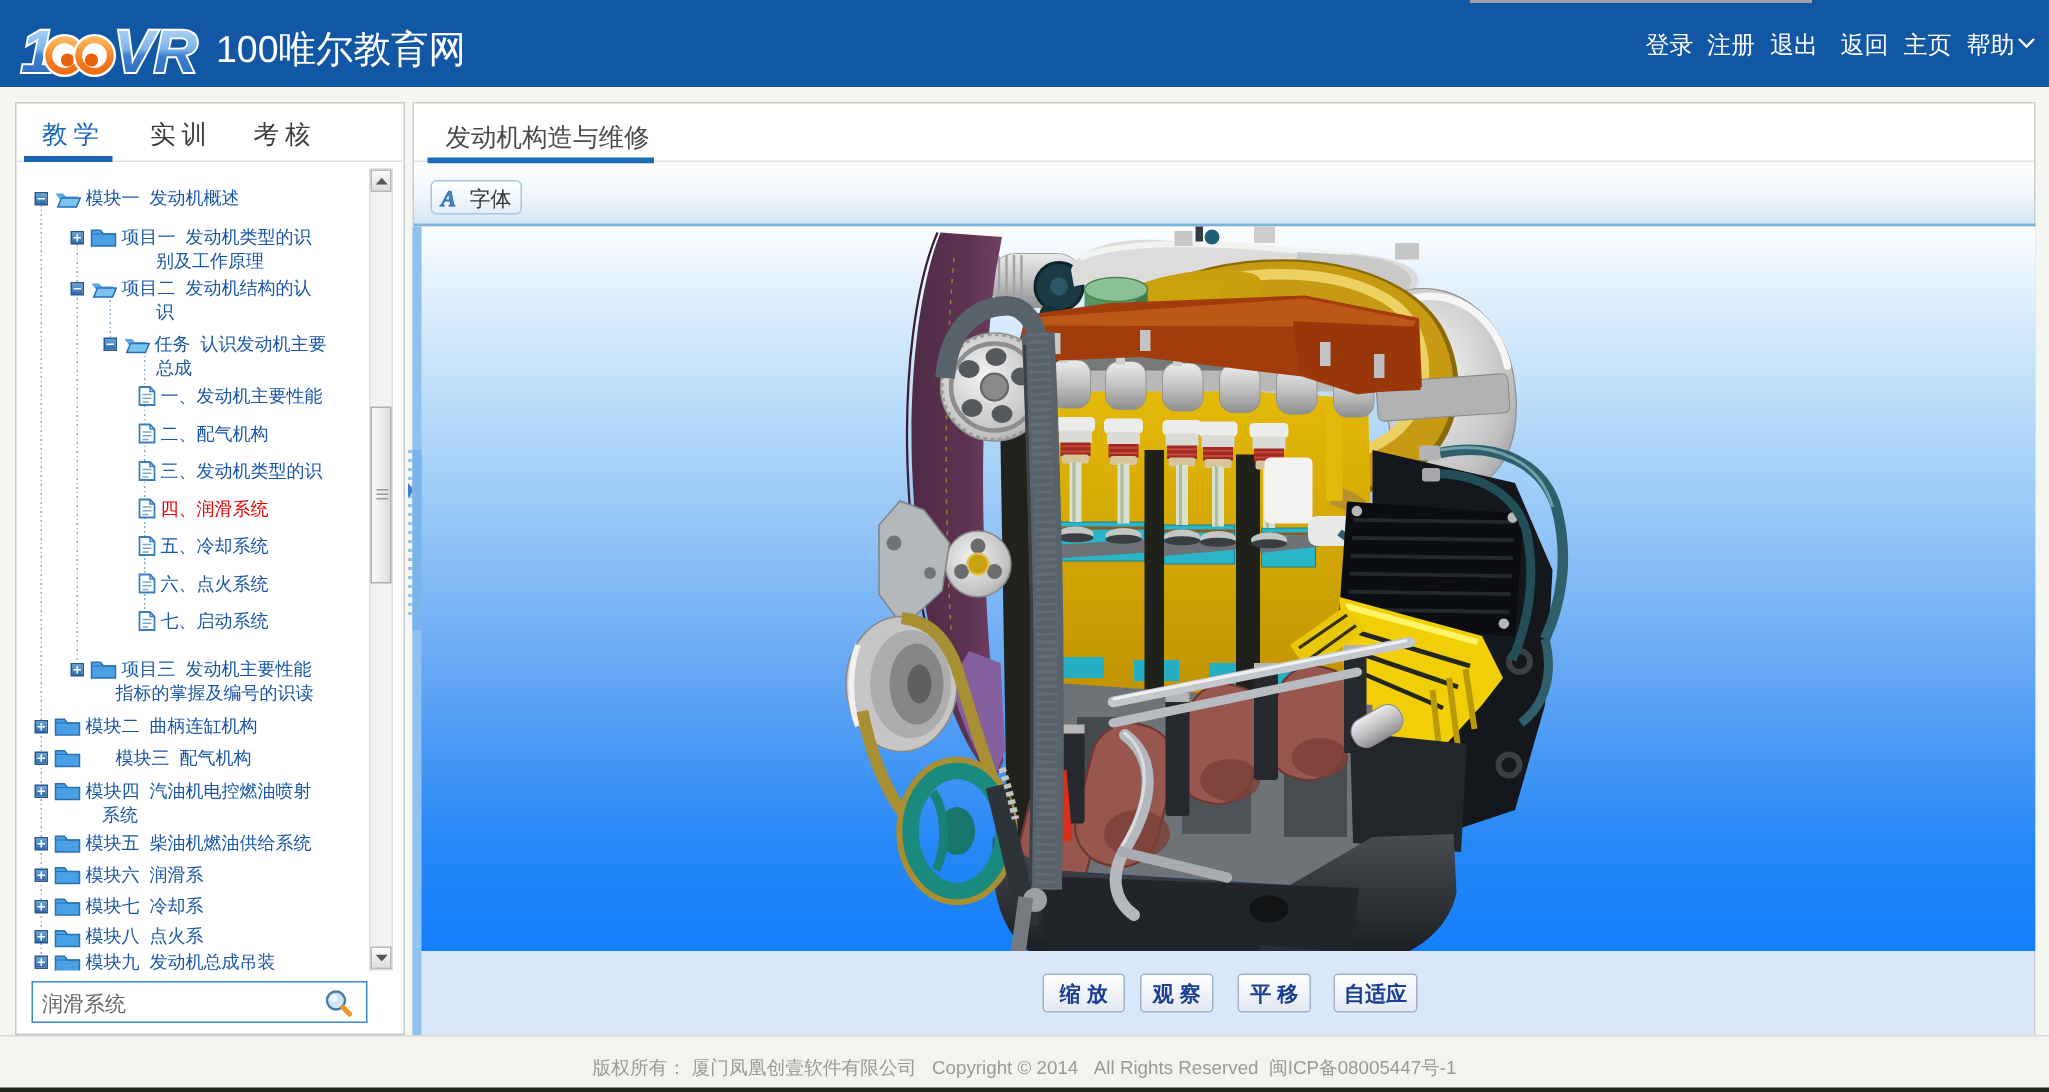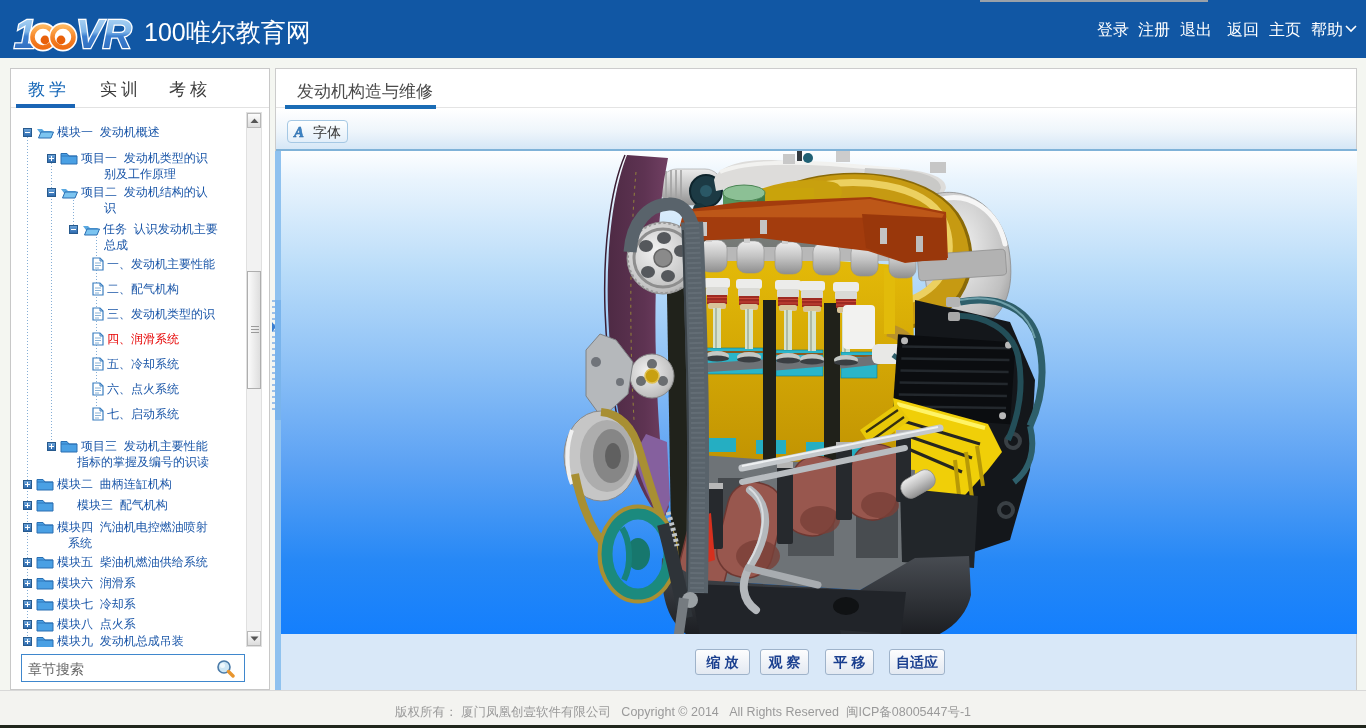--- a/index.html
+++ b/index.html
@@ -263,21 +263,21 @@
       <path d="M0.5,0.5 L4.5,5 L8.5,0.5 Z" fill="#555"></path>
     </svg>
   <div class="abs" style="left:0;top:158px;width:14px;height:118px;background:linear-gradient(90deg,#fbfbfb,#dedede);border:1px solid #aeaeae;">
     <div style="position:absolute;left:3px;top:54px;width:8px;height:1px;background:#9a9a9a;"></div>
     <div style="position:absolute;left:3px;top:57px;width:8px;height:1px;background:#9a9a9a;"></div>
     <div style="position:absolute;left:3px;top:60px;width:8px;height:1px;background:#9a9a9a;"></div>
   </div>
 </div>
 
 <div class="abs" style="left:21px;top:654px;width:224px;height:28px;background:#fff;border:1px solid #3f87cd;"></div>
-<div class="abs" style="left:28px;top:661px;font-size:14px;color:#666;">章节搜索</div>
+<div class="abs" style="left:28px;top:661px;font-size:14px;color:#666;">润滑系统</div>
 <svg class="abs" style="left:216px;top:659px;" width="19" height="19" viewBox="0 0 19 19">
   <circle cx="8" cy="8" r="6" fill="#cde6f5" stroke="#4a7aa8" stroke-width="1.6"></circle>
   <circle cx="6.5" cy="6.5" r="2.5" fill="#eef8fd"></circle>
   <path d="M12.5,12.5 L17,17" stroke="#e8952e" stroke-width="3.4" stroke-linecap="round"></path>
 </svg>
 
 <div class="abs" style="left:272px;top:300px;width:3px;height:110px;background:repeating-linear-gradient(#9cc0e8 0 2px,transparent 2px 6px);"></div>
 <svg class="abs" style="left:271px;top:322px;" width="6" height="10">
     <path d="M1,0 L5,5 L1,10 Z" fill="#3a7fd0"></path>
   </svg>

